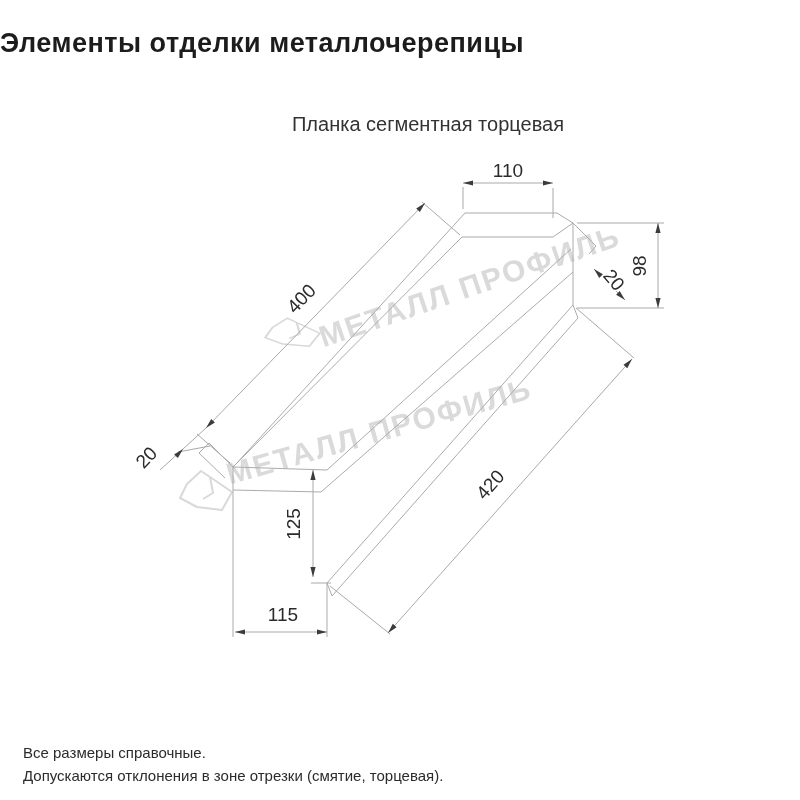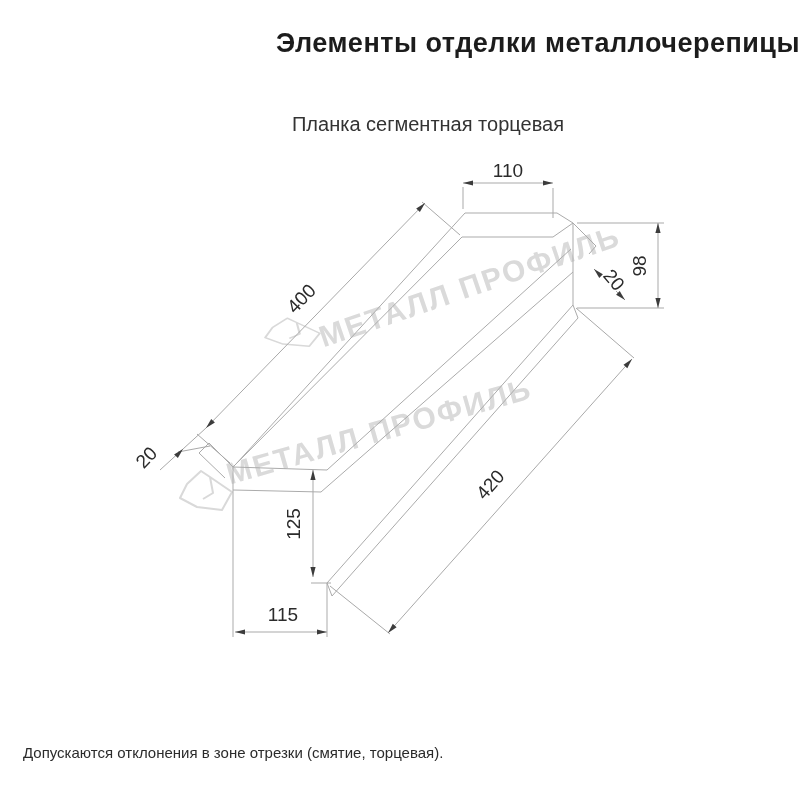--- a/index.html
+++ b/index.html
@@ -1,18 +1,18 @@
 <!DOCTYPE html>
 <html><head>
 <meta charset="utf-8">
 <style>
   html,body{margin:0;padding:0;background:#ffffff;}
   body{width:800px;height:800px;position:relative;overflow:hidden;
        font-family:"Liberation Sans",sans-serif;}
-  .page-title{position:absolute;top:28px;left:0;width:800px;text-align:right;
+  .page-title{position:absolute;top:28px;left:0;width:800px;text-align:left;
        font-size:27px;font-weight:bold;color:#1c1c1c;letter-spacing:.5px;}
   .subtitle{position:absolute;top:110px;left:28px;width:800px;text-align:center;
        font-size:20px;font-weight:400;color:#333333;line-height:28px;}
   .footer{position:absolute;left:23px;top:741px;font-size:15px;color:#2b2b2b;line-height:23px;}
   svg{position:absolute;left:0;top:0;}
   .pline{stroke:#ababab;stroke-width:1;fill:none;}
   .dline{stroke:#a9a9a9;stroke-width:1;fill:none;}
   .arr{fill:#3c3c3c;stroke:none;}
   .dimtxt{font-family:"Liberation Sans",sans-serif;font-size:19px;fill:#2b2b2b;}
   .wmtxt{font-family:"Liberation Sans",sans-serif;font-size:30px;font-weight:600;
@@ -111,14 +111,15 @@
 
   <g>
     <path class="dline" d="M235,632 H327"></path>
     <path class="arr" d="M235,632 L245,629.4 L245,634.6 Z"></path>
     <path class="arr" d="M327,632 L317,629.4 L317,634.6 Z"></path>
     <text class="dimtxt" x="283" y="621" text-anchor="middle">115</text>
   </g>
 </svg>
 
 <div class="footer">
+  <div>Все размеры справочные.</div>
   <div>Допускаются отклонения в зоне отрезки (смятие, торцевая).</div>
 </div>
 
 </body></html>

